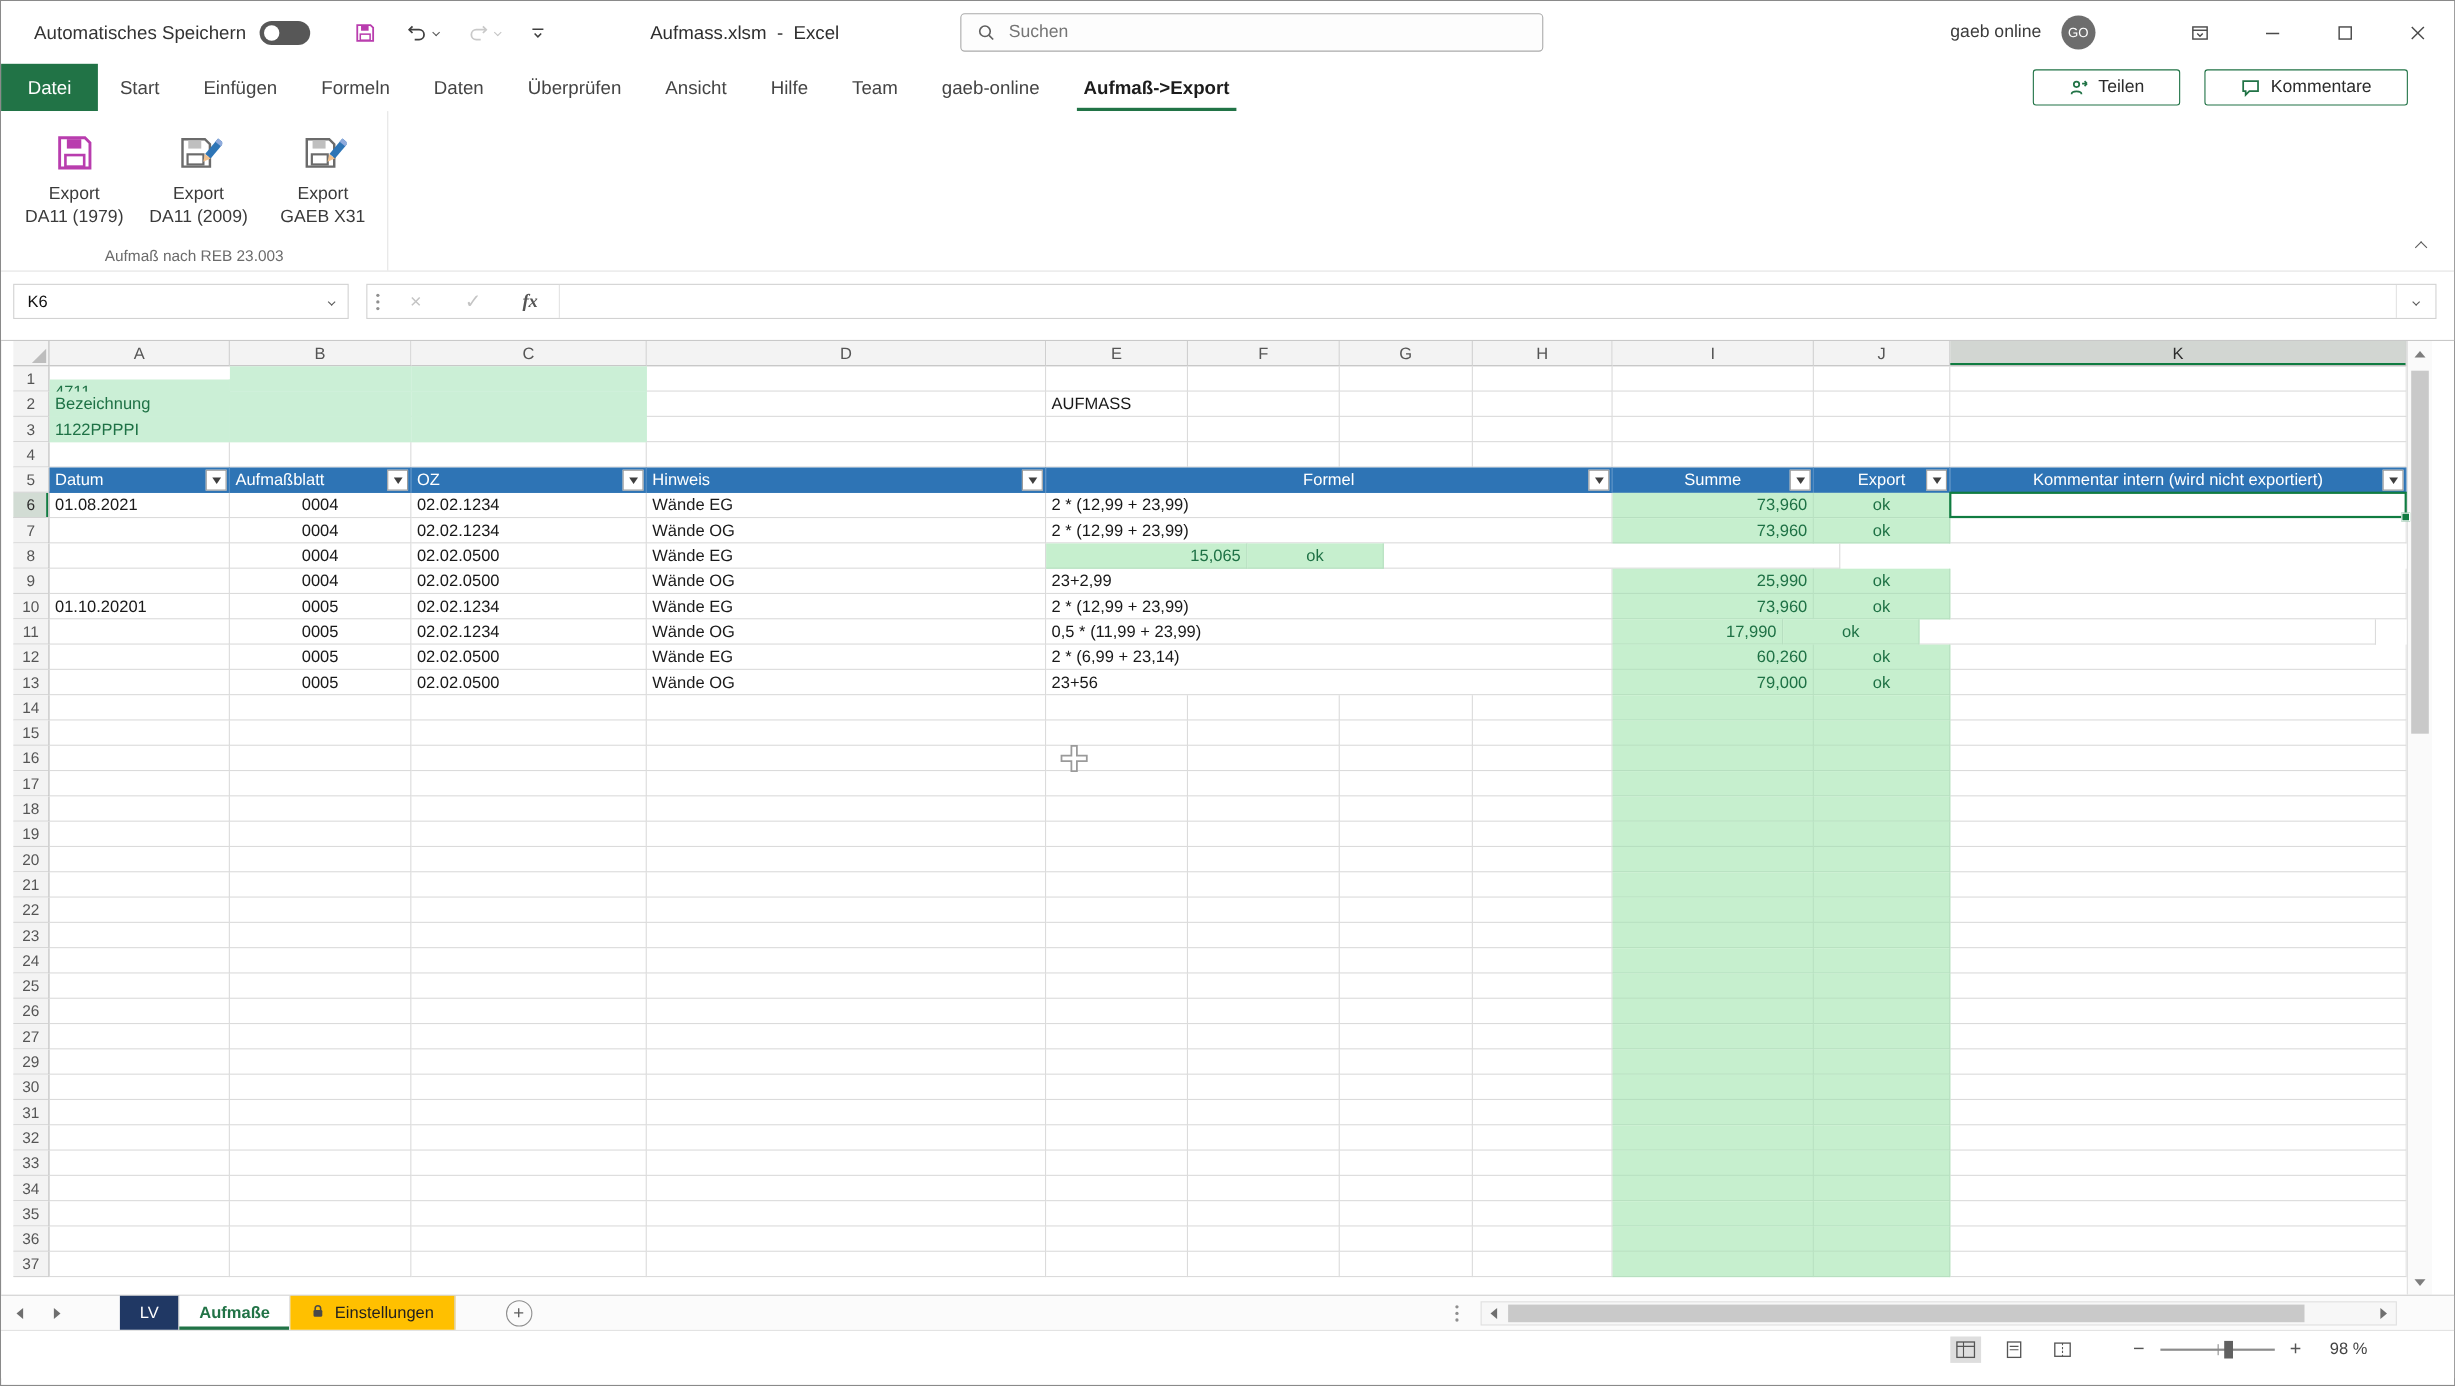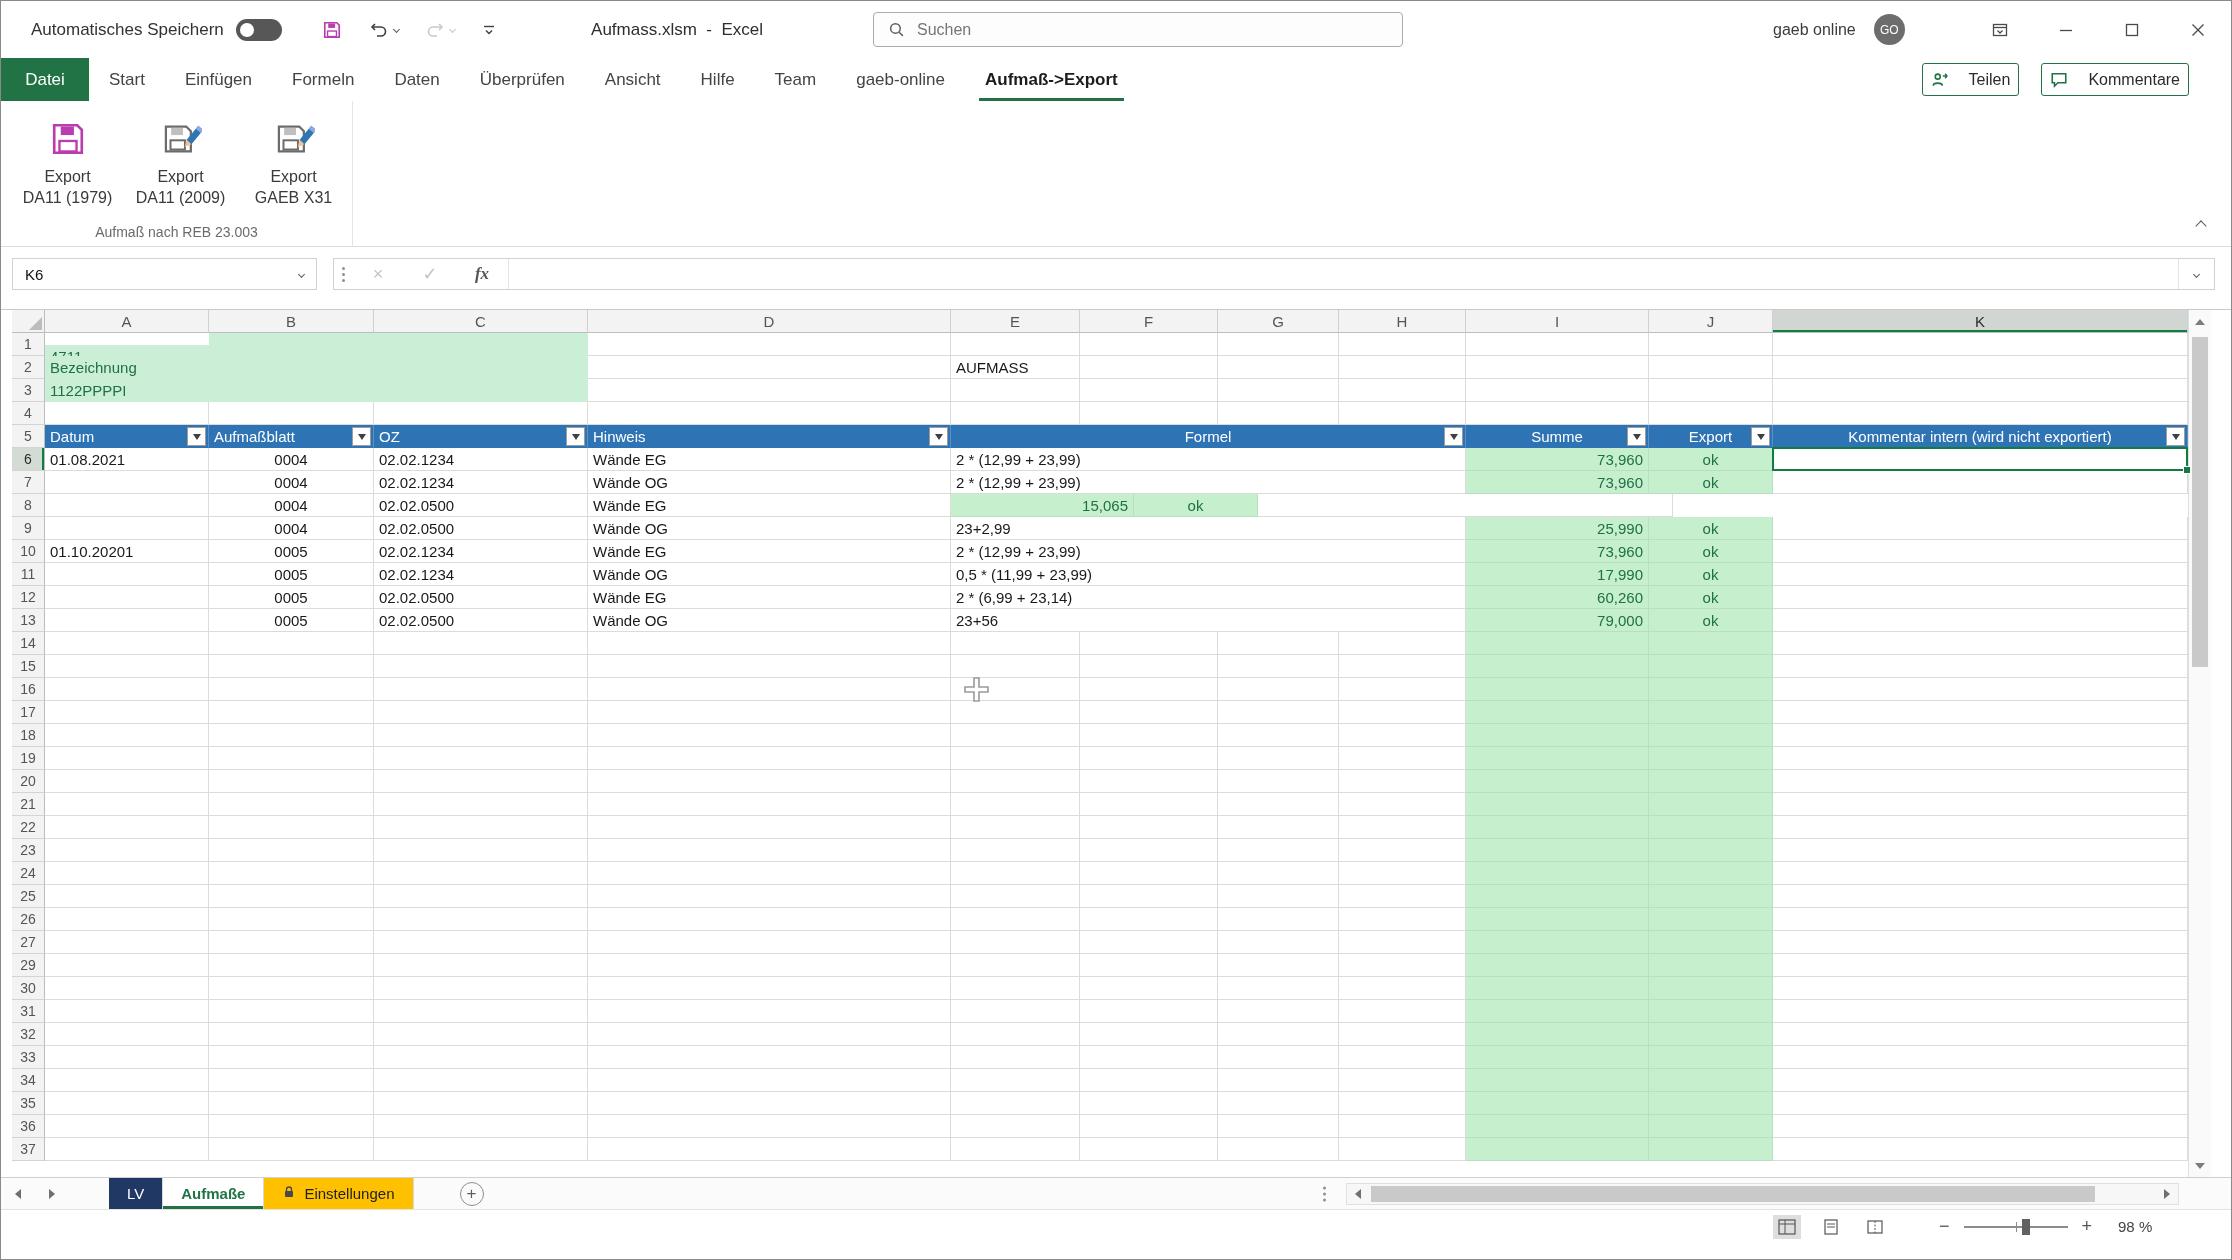--- a/index.html
+++ b/index.html
@@ -29,21 +29,21 @@
   .chev.gray { border-color:#c6c6c6; }
 
   
   .ribbontabs { position:absolute; top:57px; left:0; width:100%; height:43px; display:flex; align-items:stretch; background:#fff; }
   .filetab { width:88px; background:#217346; color:#fff; font-size:17px; display:flex; align-items:center; justify-content:center; }
   .rtabs { display:flex; }
   .rtab { padding:0 20px; display:flex; align-items:center; font-size:17px; color:#444; position:relative; white-space:nowrap; }
   .rtab.active { font-weight:700; color:#1c1c1c; }
   .rtab.active::after { content:""; position:absolute; left:14px; right:14px; bottom:0; height:3px; background:#217346; }
   .ribbon-right { margin-left:auto; display:flex; align-items:center; gap:22px; padding-right:42px; }
-  .grnbtn { height:33px; border:1px solid #217346; border-radius:3px; display:flex; align-items:center; gap:20px; padding:0 8px; font-size:16px; color:#2b2b2b; background:#fff; }
+  .grnbtn { height:33px; border:1px solid #217346; border-radius:3px; display:flex; align-items:center; gap:9px; padding:0 32px; font-size:16px; color:#2b2b2b; background:#fff; }
 
   
   .ribboncontent { position:absolute; top:100px; left:0; width:100%; height:146px; background:#fff; border-bottom:1px solid #dcdcdc; }
   .rgroup { position:absolute; left:0; top:0; width:352px; height:100%; border-right:1px solid #e4e4e4; }
   .bigbtns { position:absolute; left:10px; top:6px; display:flex; }
   .bigbtn { width:113px; display:flex; flex-direction:column; align-items:center; padding-top:4px; font-size:16px; color:#3a3a3a; line-height:1.3; text-align:center; }
   .bicon { height:56px; display:flex; align-items:center; justify-content:center; }
   .grouplabel { position:absolute; left:0; bottom:6px; width:100%; text-align:center; font-size:14px; color:#6b6b6b; }
   .collapse-chev { position:absolute; right:26px; bottom:12px; }
 
@@ -561,21 +561,21 @@
         </div>
         <div class="cell" style="width: 214px;">
           <span>02.02.1234</span>
         </div>
         <div class="cell" style="width: 363px;">
           <span>Wände OG</span>
         </div>
         <div class="cell" style="width: 515px;">
           <span>0,5 * (11,99 + 23,99)</span>
         </div>
-        <div class="cell gfill al-r" style="width: 183px; padding-left: 32px;">
+        <div class="cell gfill al-r" style="width: 155px; padding-left: 32px;">
           <span>17,990</span>
         </div>
         <div class="cell gfill al-c" style="width: 124px;">
           <span>ok</span>
         </div>
         <div class="cell" style="width: 415px;"></div>
       </div>
       <div class="grow">
         <div class="rh">12</div>
         <div class="cell" style="width: 164px;"></div>

